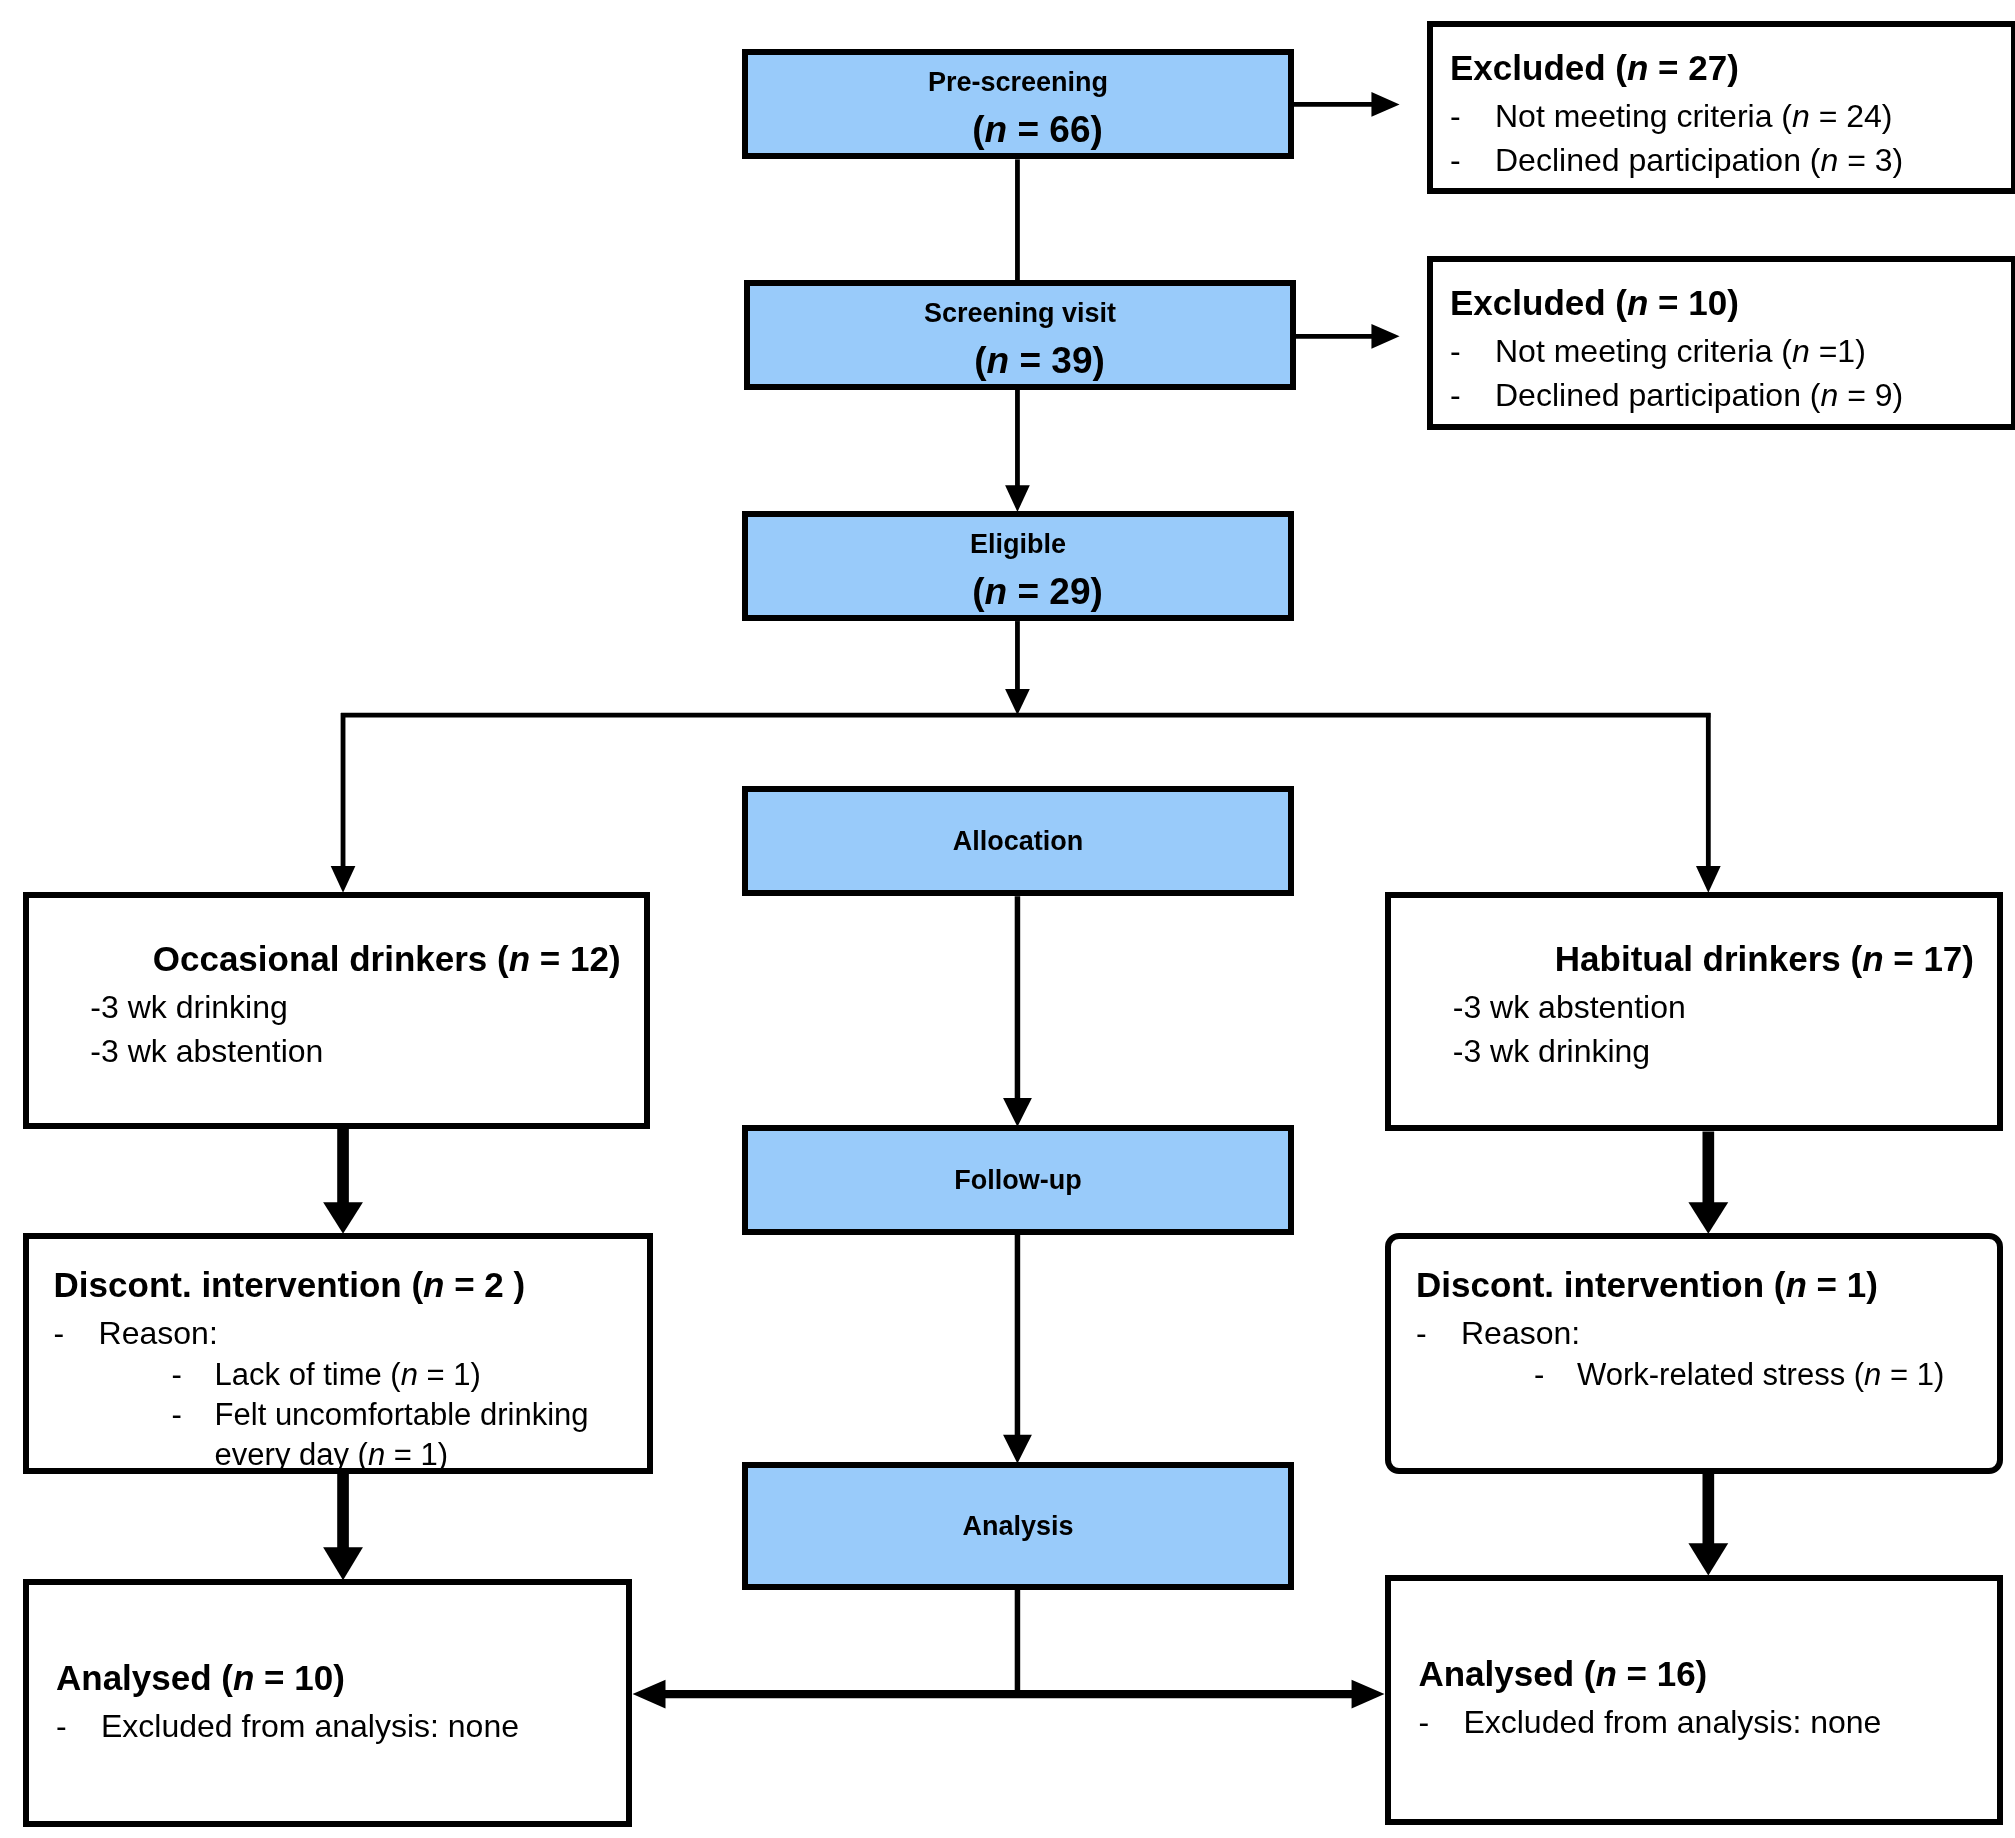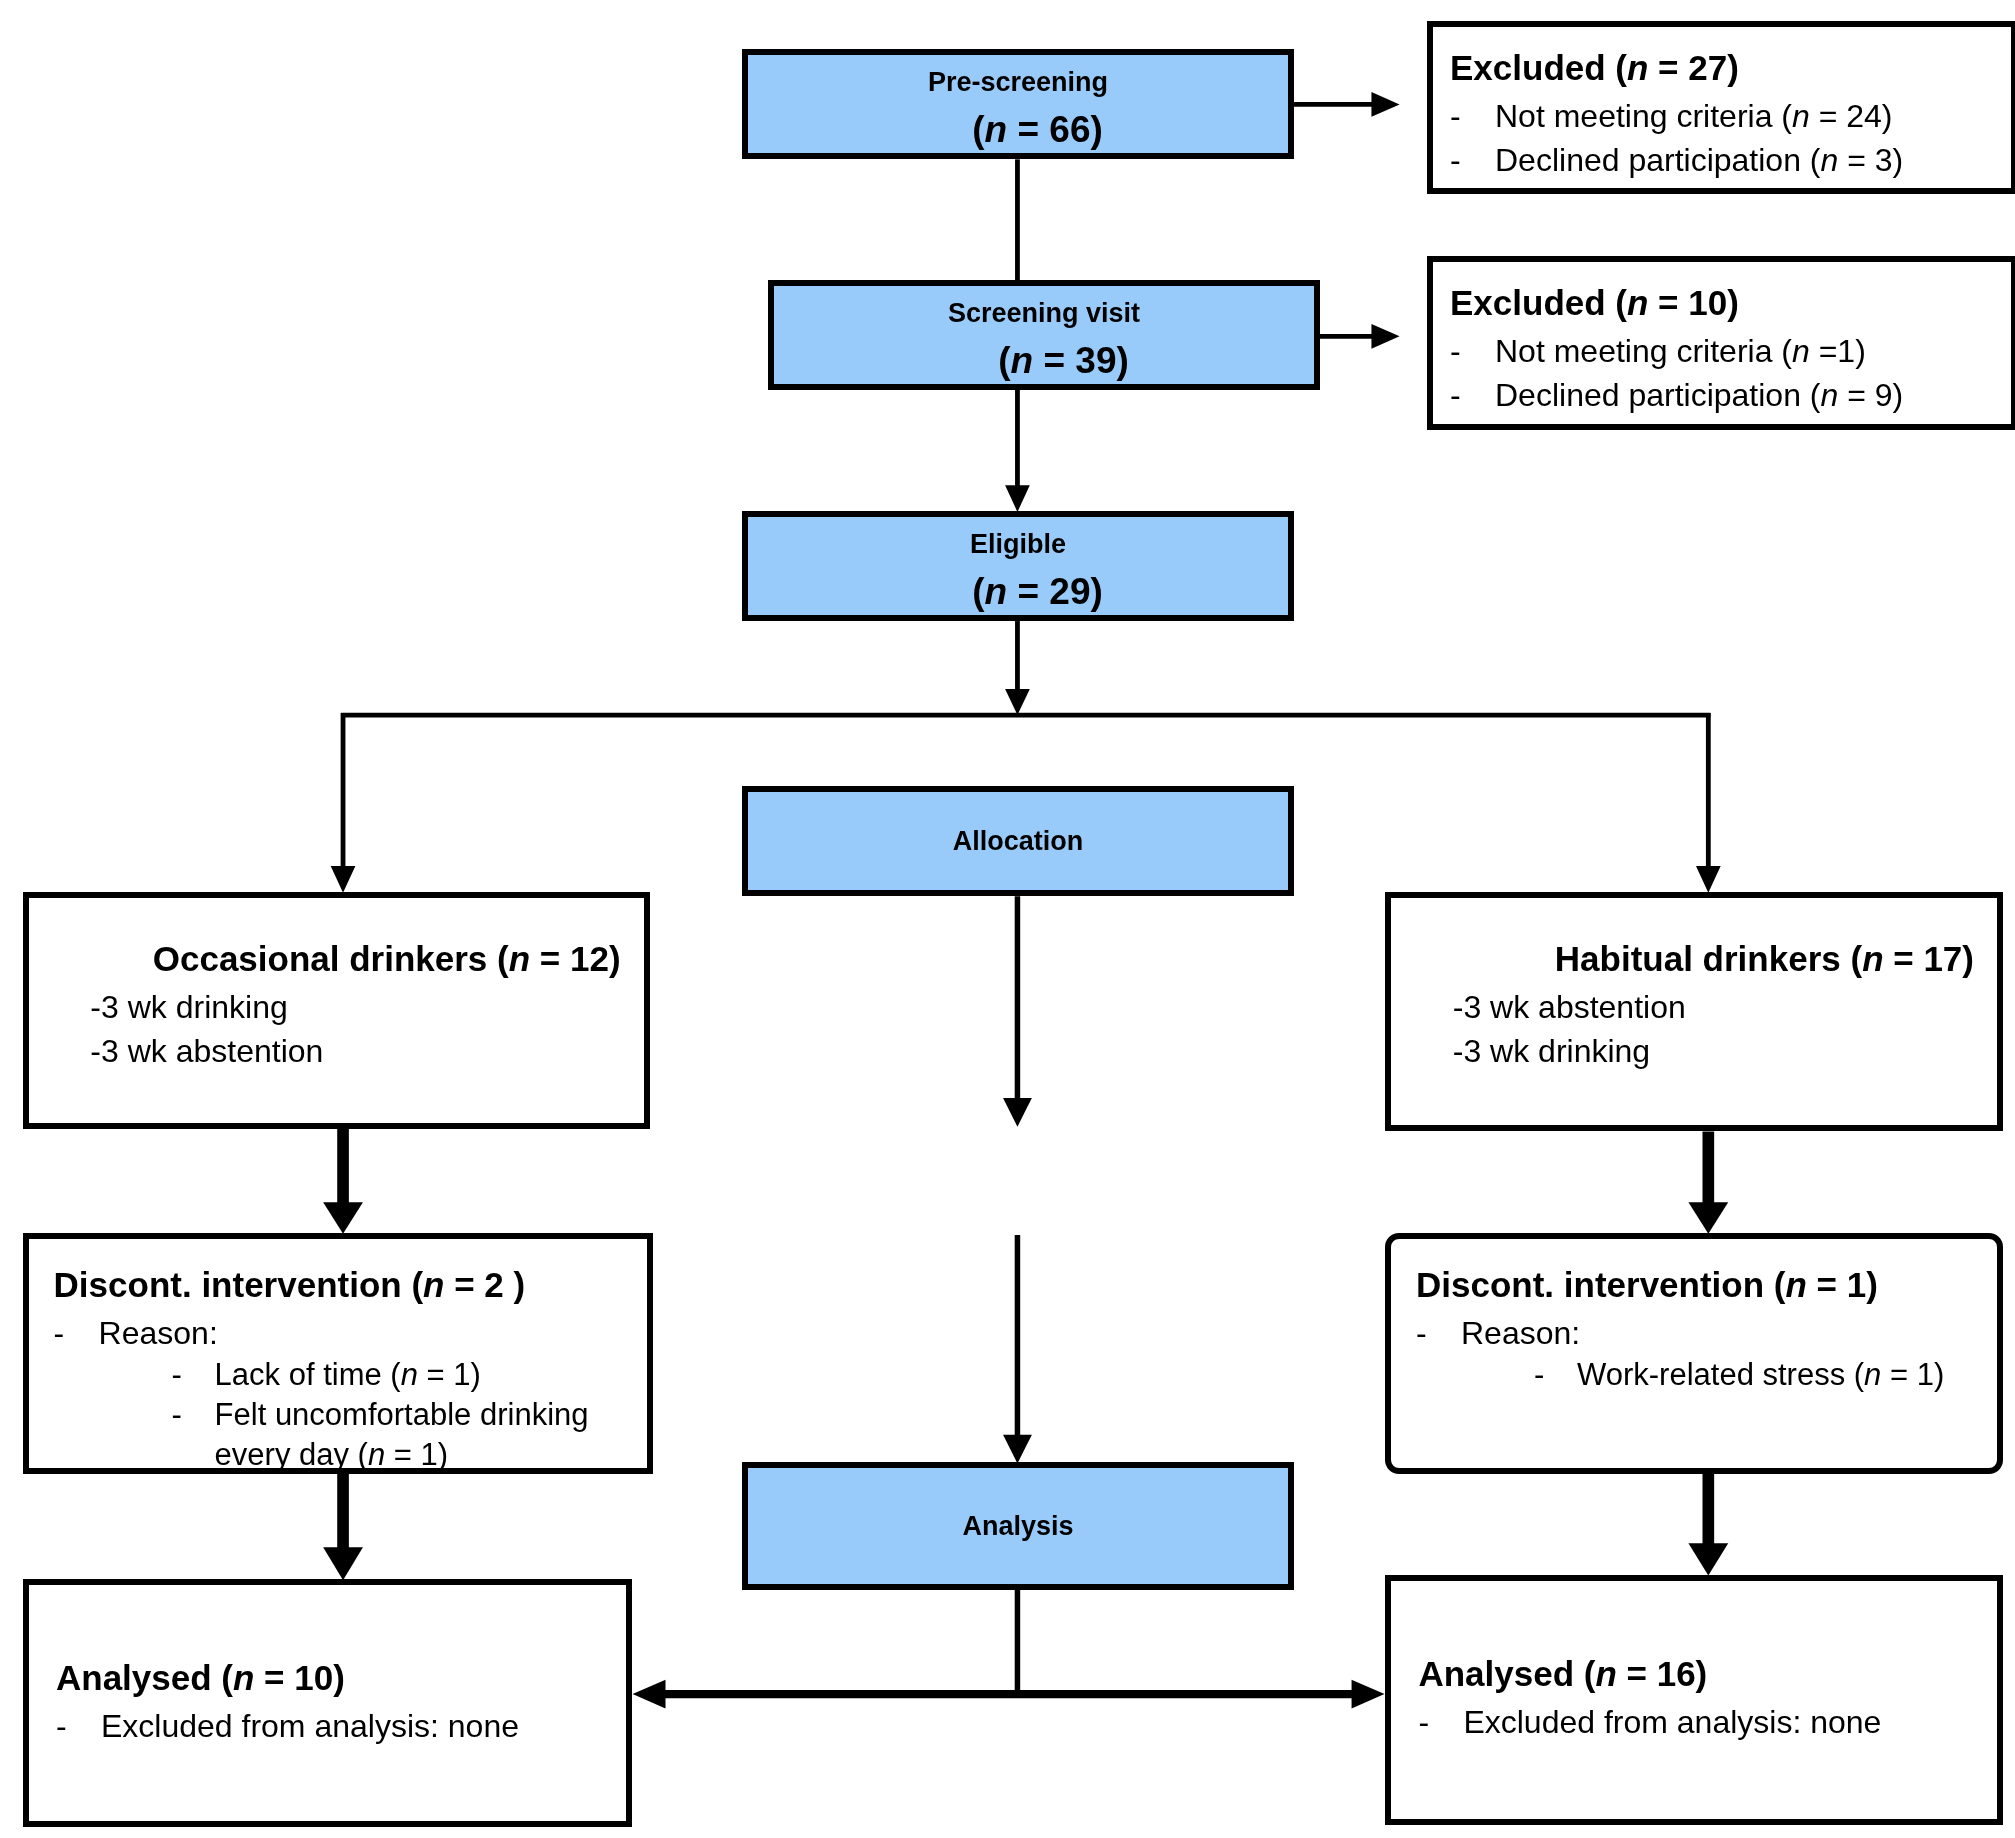--- a/index.html
+++ b/index.html
@@ -83,34 +83,37 @@
     <polygon points="2461,1752 2519,1752 2490,1798"></polygon>
     <line x1="2490" y1="2148" x2="2490" y2="2251" stroke="#000" stroke-width="17"></line>
     <polygon points="2461,2249 2519,2249 2490,2296"></polygon>
   </svg>
 
   <div class="box stage" style="left:742px;top:49px;width:552px;height:110px;">
     <div class="t">Pre-screening</div>
     <div class="c">(<i>n</i> = 66)</div>
   </div>
 
-  <div class="box stage" style="left:768px;top:280px;width:552px;height:110px;">
+  <div class="box stage" style="left:744px;top:280px;width:552px;height:110px;">
     <div class="t">Screening visit</div>
     <div class="c">(<i>n</i> = 39)</div>
   </div>
 
   <div class="box stage" style="left:742px;top:511px;width:552px;height:110px;">
     <div class="t">Eligible</div>
     <div class="c">(<i>n</i> = 29)</div>
   </div>
 
   <div class="box stage" style="left:742px;top:786px;width:552px;height:110px;">
     <div class="t">Allocation</div>
   </div>
 
+  <div class="box stage" style="left:742px;top:1125px;width:552px;height:110px;">
+    <div class="t">Follow-up</div>
+  </div>
 
   <div class="box stage" style="left:742px;top:1462px;width:552px;height:128px;">
     <div class="t">Analysis</div>
   </div>
 
   <div class="box info pad-excl" style="left:1399px;top:21px;width:590px;height:173px;">
     <div class="ttl">Excluded (<i>n</i> = 27)</div>
     <div class="row">
       <span class="dash">-</span>
       <span class="txt">Not meeting criteria (<i>n</i> = 24)</span>

